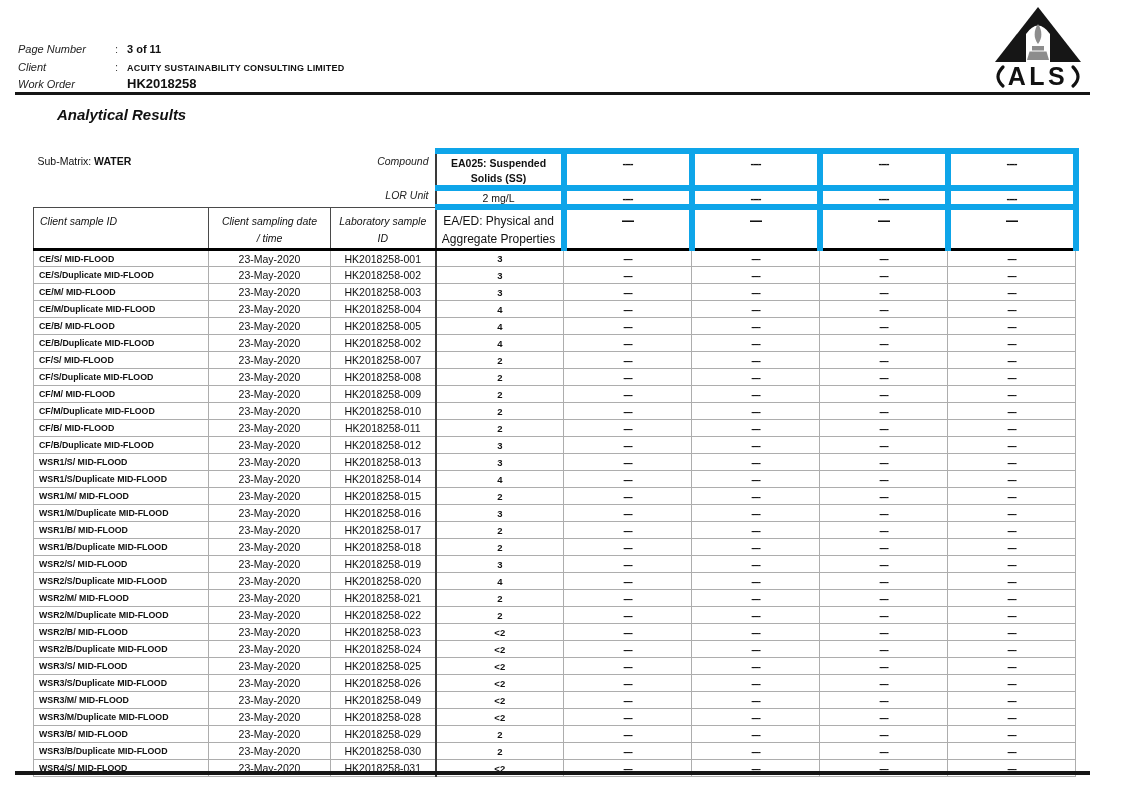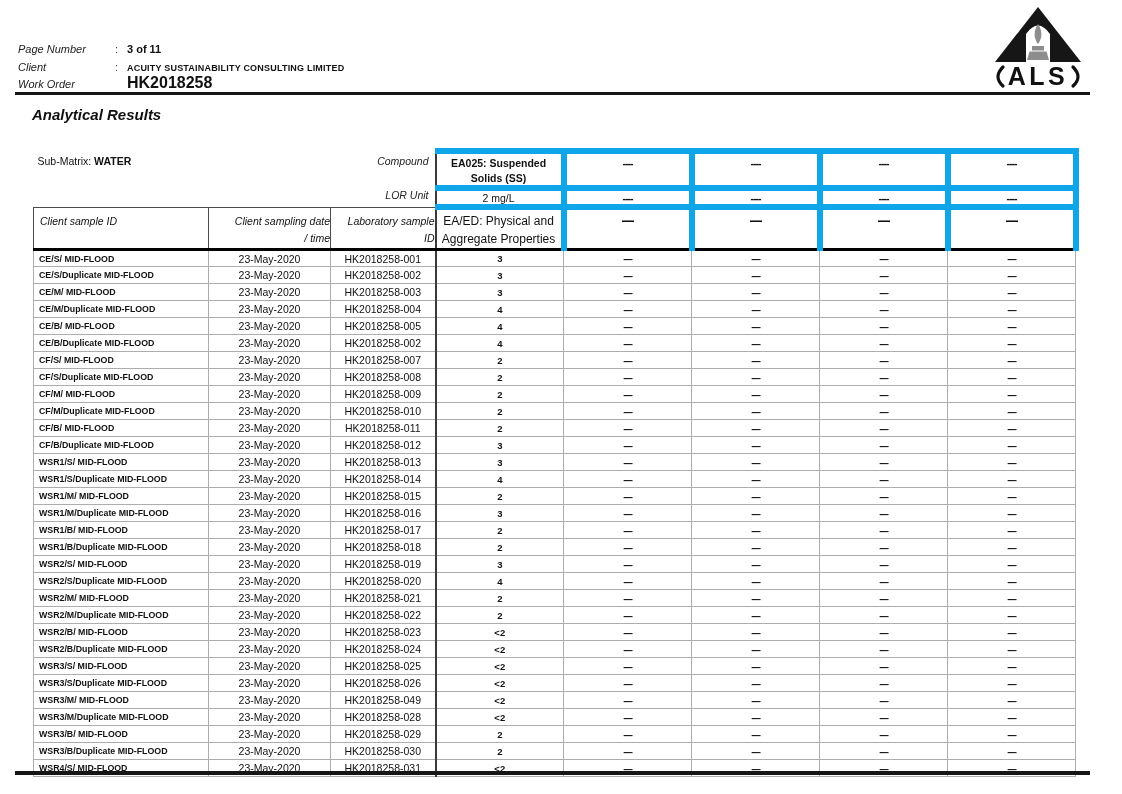--- a/index.html
+++ b/index.html
@@ -7,28 +7,28 @@
   body { width:1122px; height:794px; font-family:"Liberation Sans","DejaVu Sans",sans-serif; color:#111; }
   .page { position:relative; width:1122px; height:794px; background:#fff; overflow:hidden; }
 
   
   .hrow { position:absolute; left:18px; height:16px; white-space:nowrap; }
   .hrow.r0 { top:39px; } .hrow.r1 { top:57px; } .hrow.r2 { top:74px; }
   .hlabel { display:inline-block; width:97px; font-style:italic; font-size:11px; color:#222; }
   .hcolon { display:inline-block; width:12px; font-size:11px; color:#444; }
   .hval { font-weight:bold; font-size:11px; }
   .hrow.r1 .hval { font-size:9px; letter-spacing:0.2px; }
-  .hrow.r2 .hval { font-size:16px; }
+  .hrow.r2 .hval { font-size:13px; }
 
   .logo { position:absolute; left:988px; top:5px; width:100px; height:84px; }
 
   .rule-top { position:absolute; left:15px; top:92px; width:1075px; height:3px; background:#161616; }
   .rule-bottom { position:absolute; left:15px; top:771px; width:1075px; height:4px; background:#161616; }
 
-  .title { position:absolute; left:32px; top:106px; font-size:15px; font-weight:bold; font-style:italic; }
+  .title { position:absolute; left:57px; top:106px; font-size:15px; font-weight:bold; font-style:italic; }
 
   
   table.results { position:absolute; left:33px; top:148px; width:1042px; border-collapse:collapse; table-layout:fixed; }
   tr.row-compound { height:33px; }
   tr.row-lor { height:17px; }
   tr.row-method { height:40px; }
   tbody tr { height:17px; }
 
   td.free { border:none; vertical-align:top; }
   .free-inner { display:flex; justify-content:space-between; align-items:flex-start; padding:4px 6px 0 4px; font-size:10.5px; }
@@ -36,21 +36,21 @@
   .rlabel { font-style:italic; color:#222; }
   td.free.lor { text-align:right; padding:1px 6px 0 0; font-size:10.5px; }
 
   .hc { border:6px solid #0ea5e9; text-align:center; vertical-align:top; background:#fff; }
   .hc.first { border-left:2px solid #3a3a3a; }
   .hc-name { font-weight:bold; font-size:10.5px; line-height:1.4; padding-top:2px; }
   .hc-lor { font-size:10.5px; padding-top:1px; }
   .hc-method { font-size:12px; line-height:1.5; padding-top:2px; border-bottom:3px solid #000; }
 
   th.colhead { border:1px solid #4a4a4a; border-bottom:3px solid #000; font-style:italic; font-weight:normal;
-               font-size:10.5px; text-align:right; vertical-align:top; padding-top:5px; white-space:pre-line; line-height:1.6; }
+               font-size:10.5px; text-align:center; vertical-align:top; padding-top:5px; white-space:pre-line; line-height:1.6; }
   th.colhead.ch1 { text-align:left; padding-left:6px; }
 
   tbody td { border:1px solid #adadad; font-size:10.5px; text-align:center; vertical-align:middle; overflow:hidden; white-space:nowrap; }
   tbody td.sid { font-weight:bold; font-size:8.8px; text-align:left; padding-left:5px; }
   tbody td.val { font-weight:bold; font-size:9.5px; }
   tbody td.vfirst { border-left:2px solid #3a3a3a; }
   .dashes { letter-spacing:-1px; font-weight:bold; }
 </style>
 </head>
 <body>

